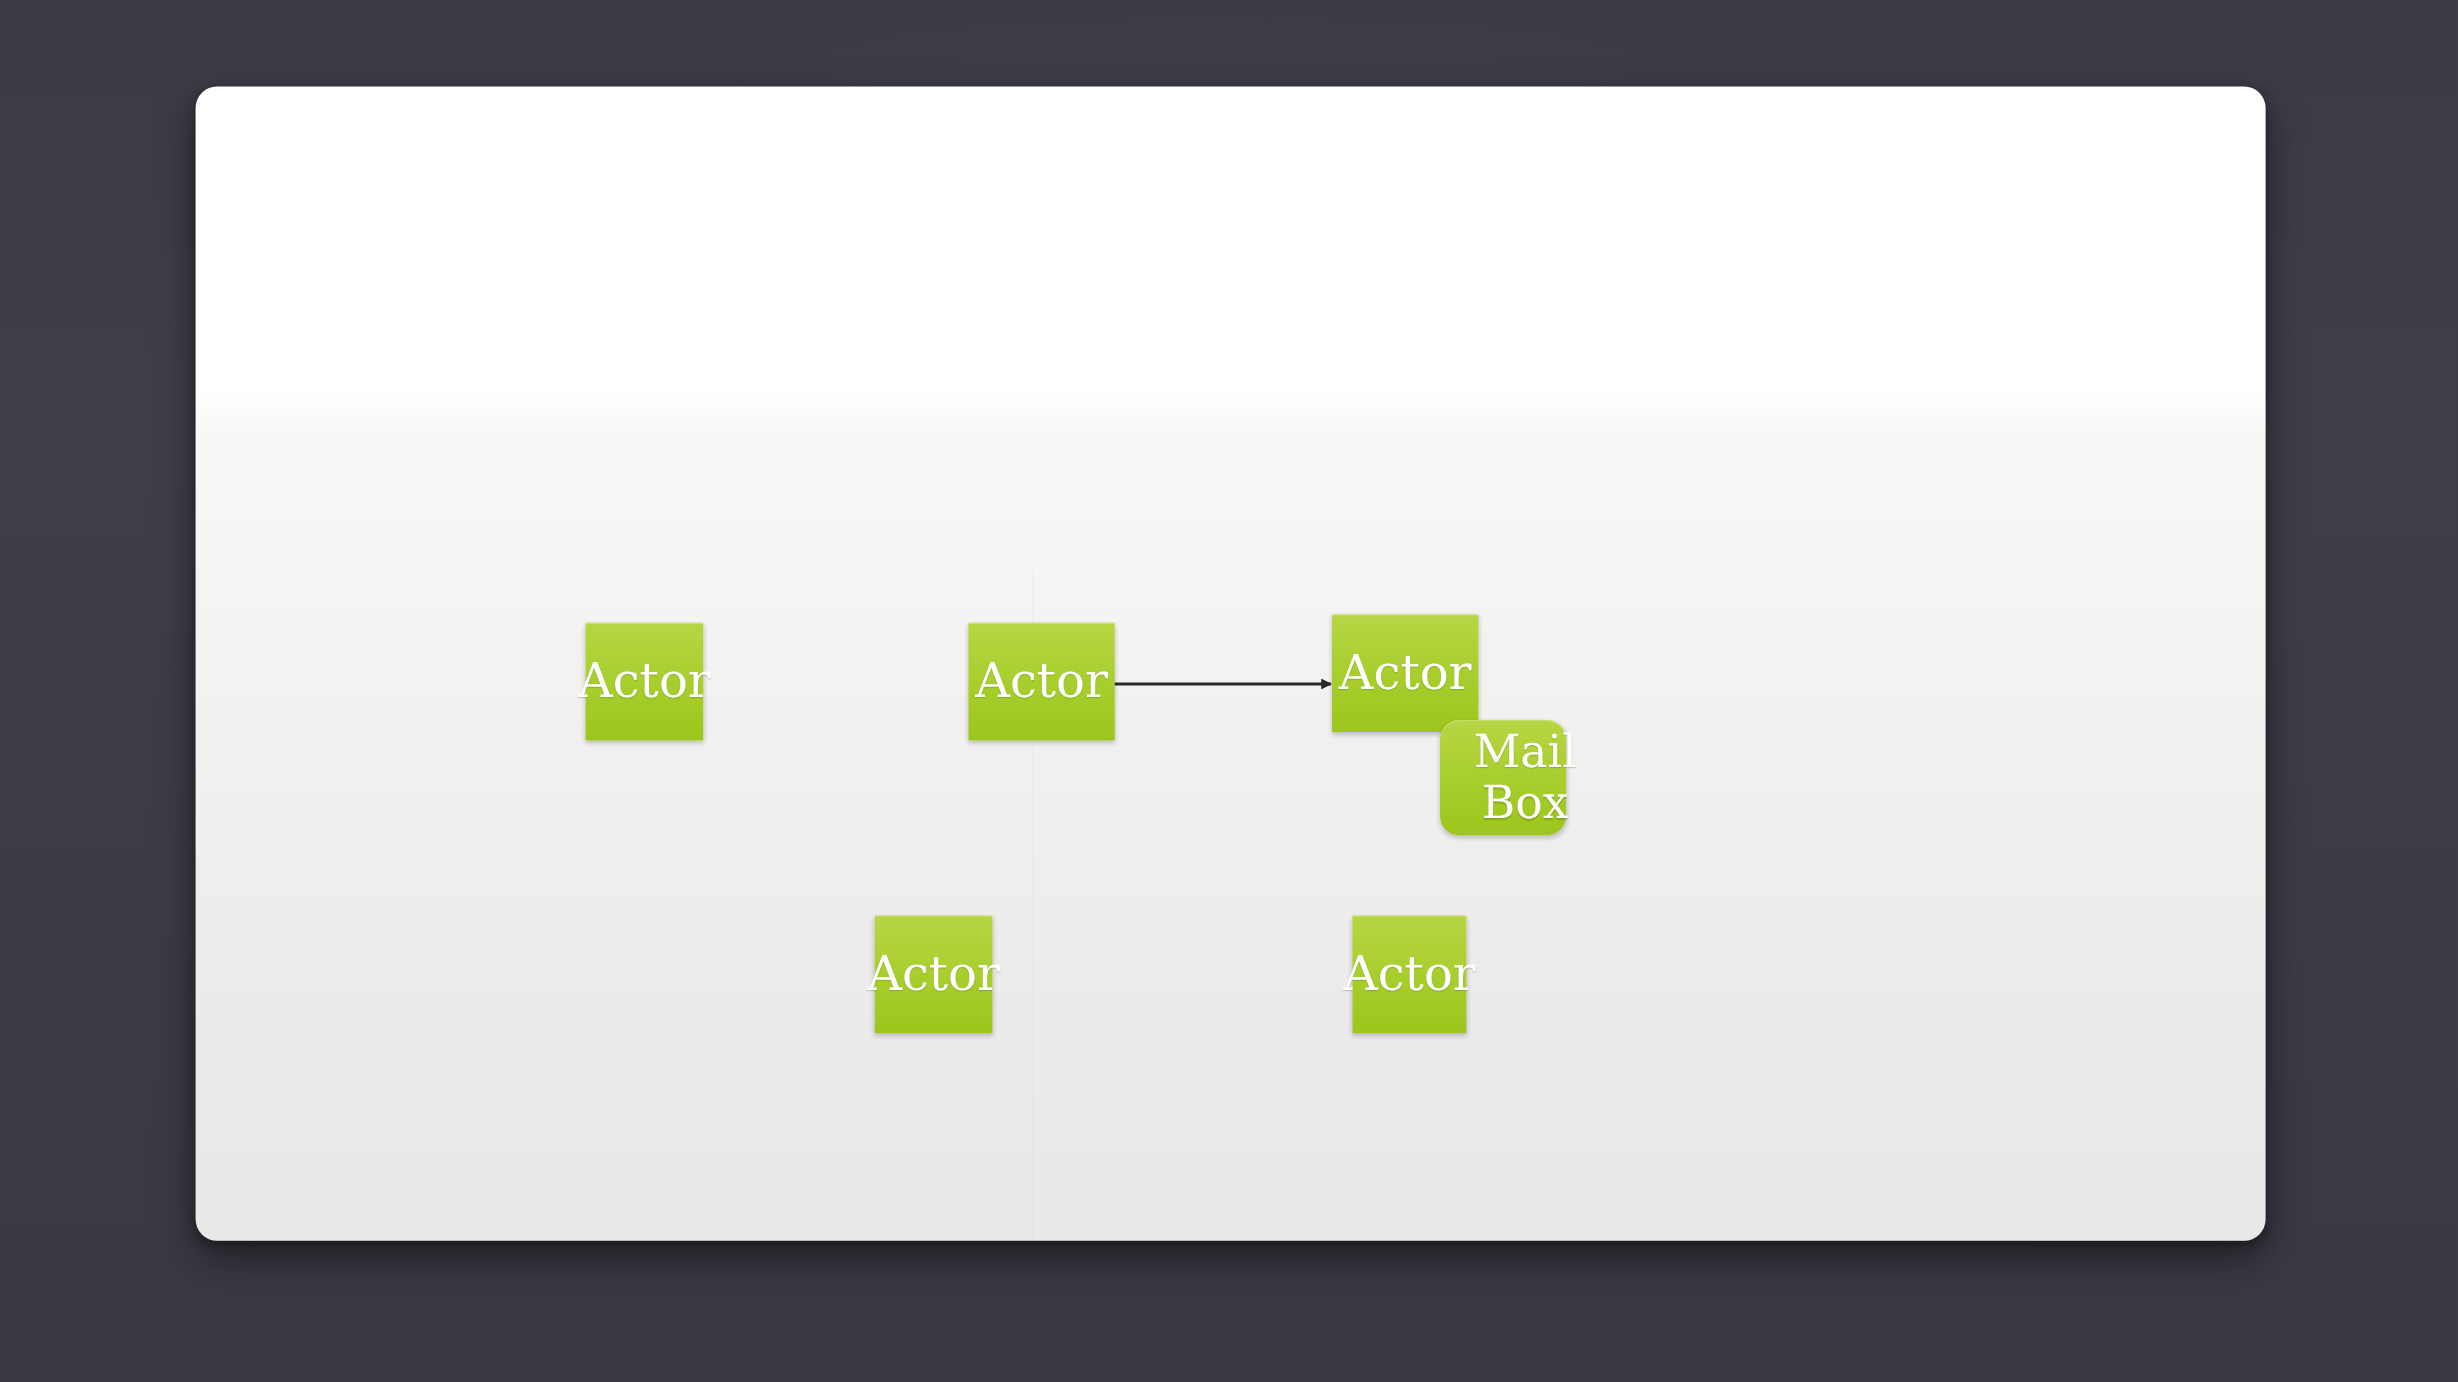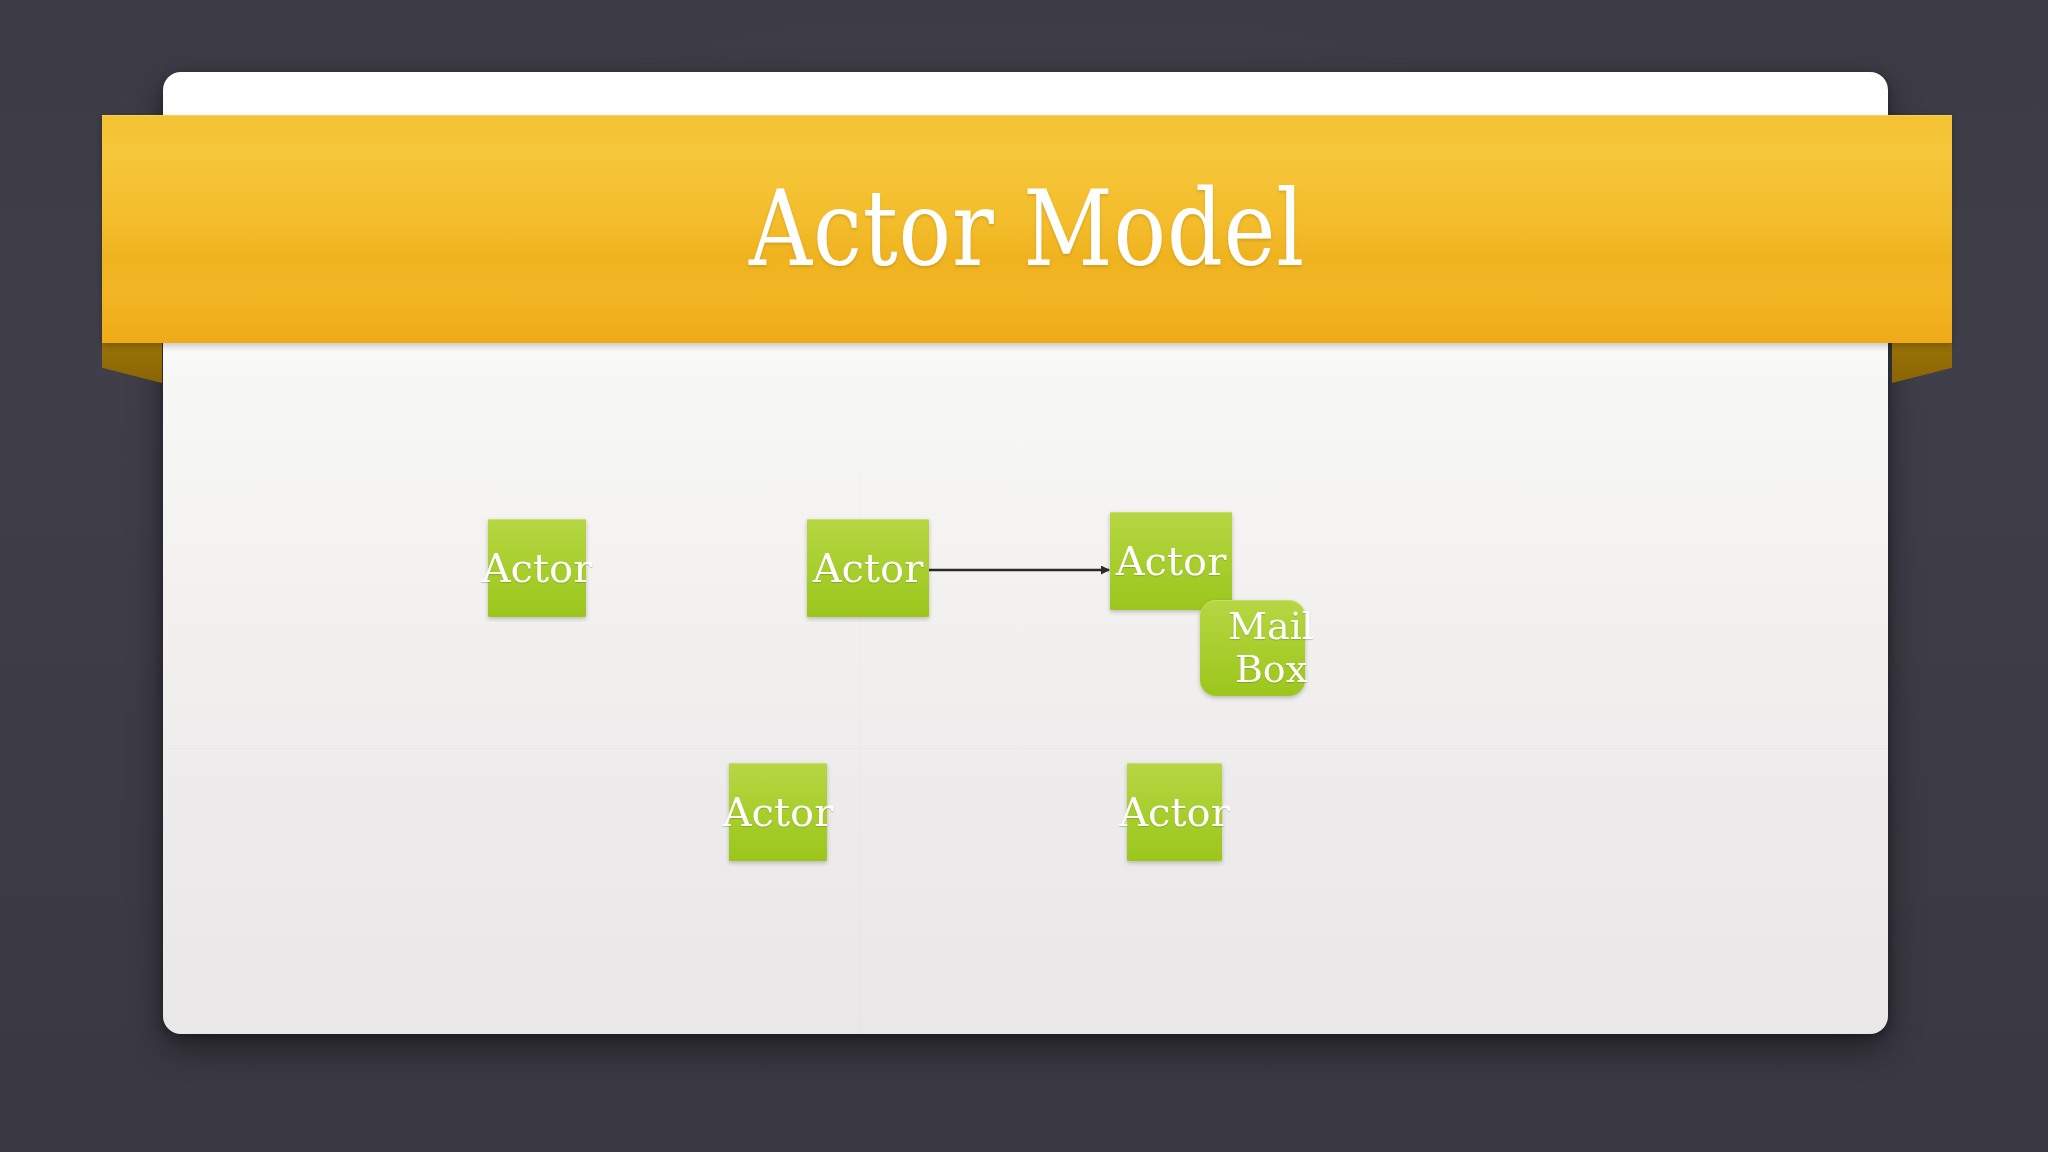--- a/index.html
+++ b/index.html
@@ -211,20 +211,14 @@
     <div class="node actor" style="left:566px; top:691px; width:98px; height:98px;">
       <span>Actor</span>
     </div>
 
     <div class="node actor" style="left:964px; top:691px; width:95px; height:98px;">
       <span>Actor</span>
     </div>
 
   </div>
 
-  <div id="ribbon-wrap">
-    <div class="ribbon-fold left"></div>
-    <div class="ribbon-fold right"></div>
-    <div id="ribbon"></div>
-    <div id="ribbon-title">Actor Model</div>
-  </div>
 
 </div>
 
 </body></html>

